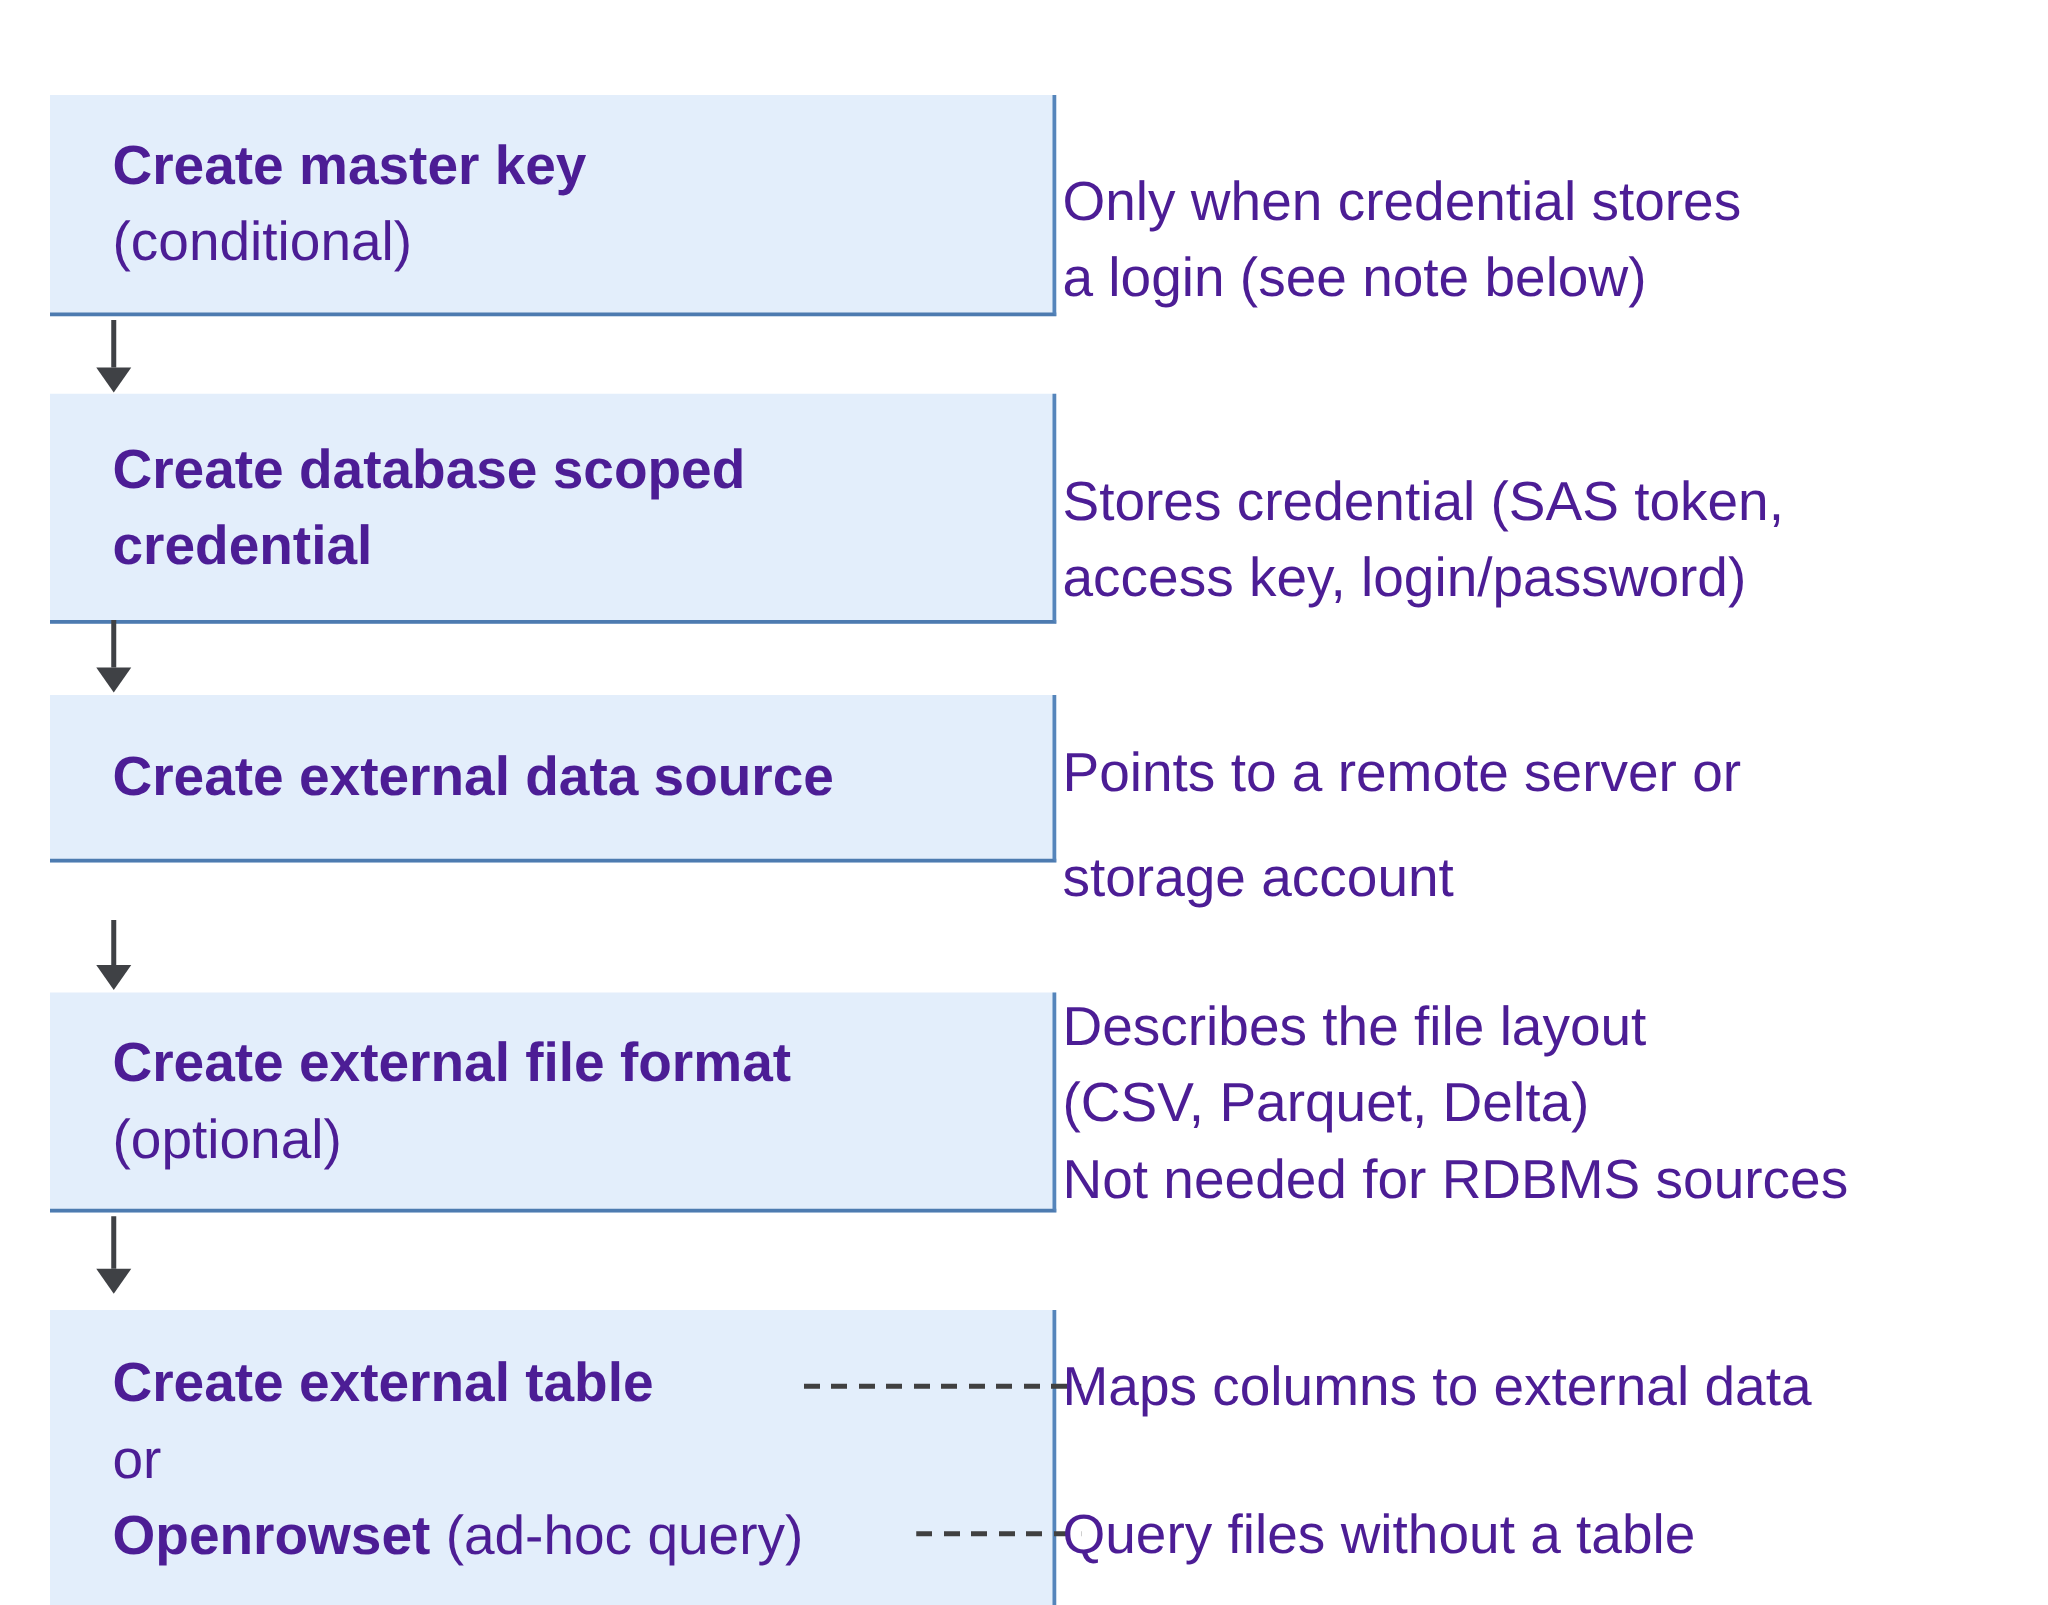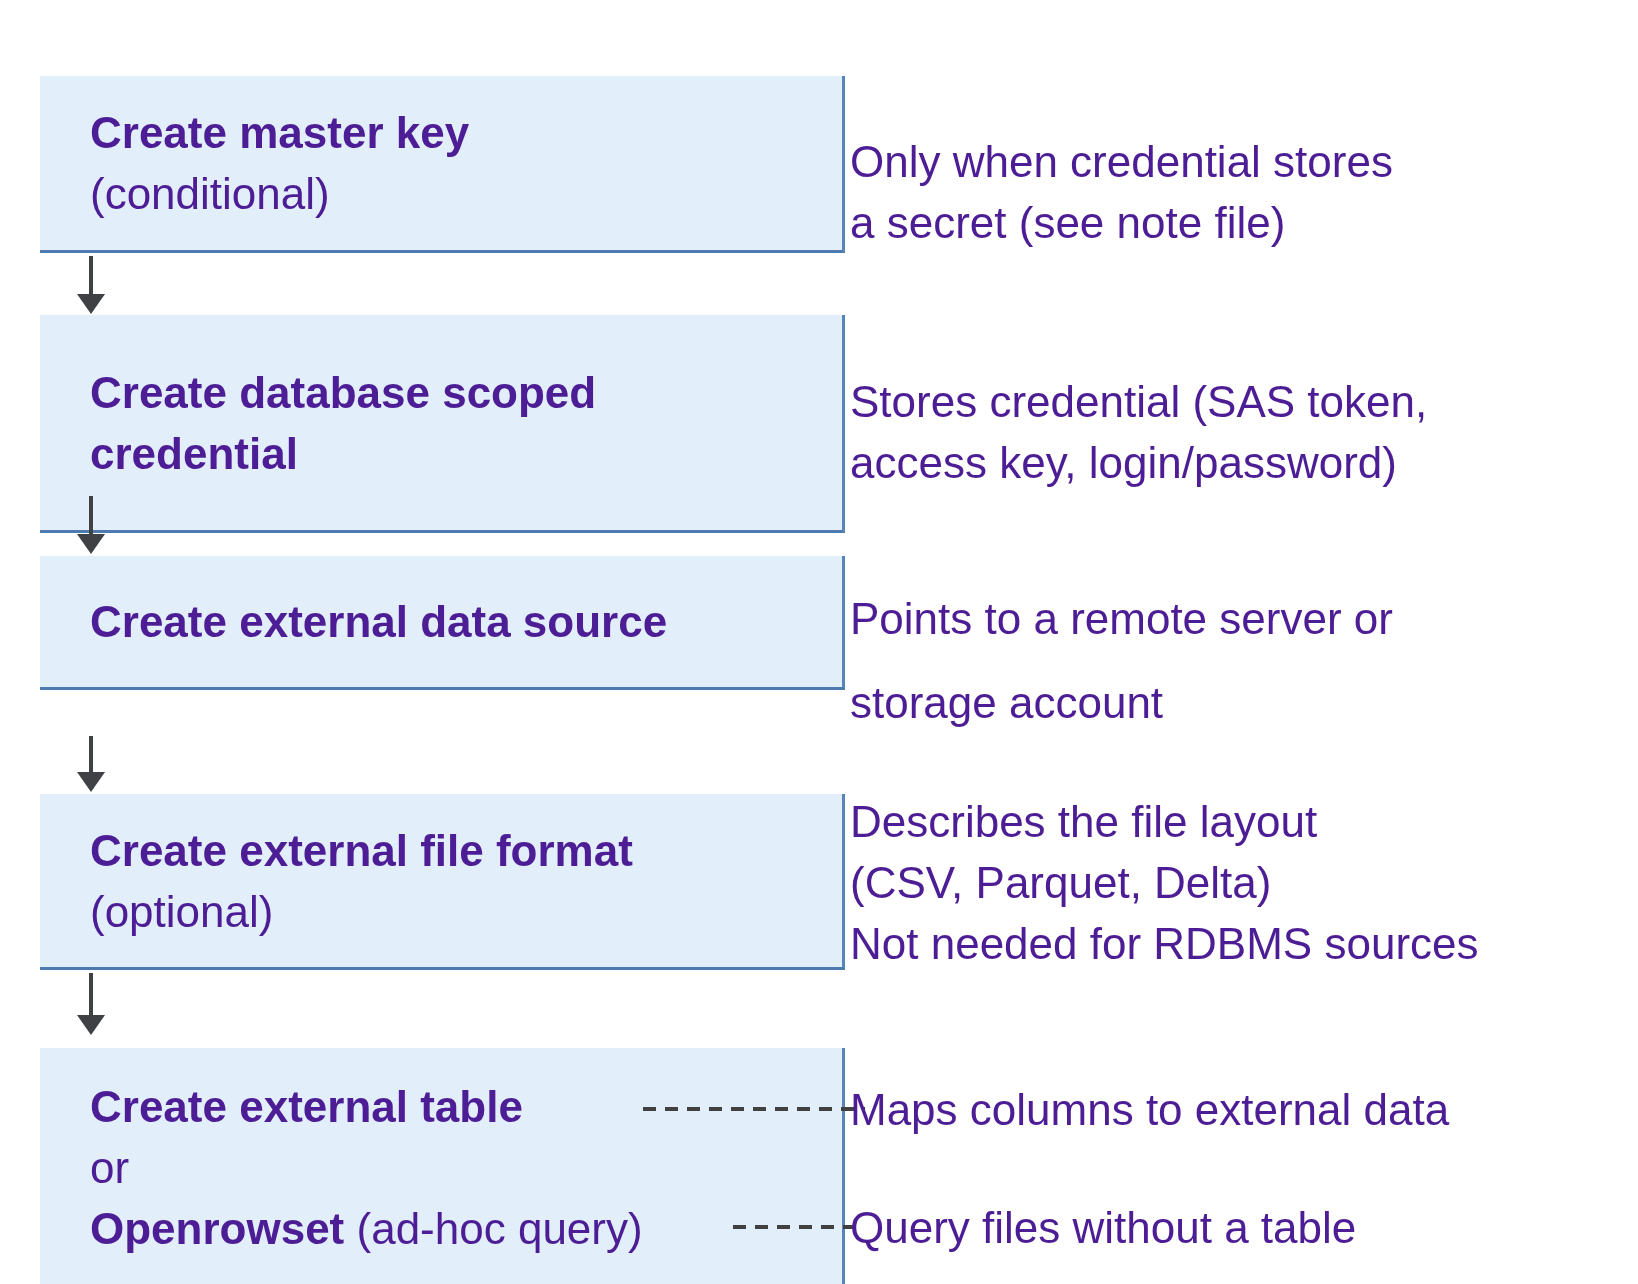--- a/index.html
+++ b/index.html
@@ -61,21 +61,21 @@
     border-right: 14px solid transparent;
     border-top: 20px solid #3f4145;
   }
   .connector {
     position: absolute;
     height: 4px;
     background: repeating-linear-gradient(90deg, #404040 0 13px, transparent 13px 22px);
   }
   
   .box1 { top: 36px;   height: 177px; }
-  .box2 { top: 275px;  height: 218px; }
+  .box2 { top: 275px;  height: 184px; }
   .box3 { top: 516px;  height: 134px; }
   .box4 { top: 754px;  height: 176px; }
   .box5 { top: 1008px; height: 242px; }
   .arrow1 { top: 216px; height: 58px; }
   .arrow2 { top: 456px; height: 58px; }
   .arrow3 { top: 696px; height: 56px; }
   .arrow4 { top: 933px; height: 62px; }
   .note1 { top: 36px;   height: 177px; }
   .note2 { top: 275px;  height: 178px; }
   .note3 { top: 516px;  height: 177px; gap: 23px; }
@@ -133,21 +133,21 @@
     <div class="line"><span class="bold">Create external table</span></div>
     <div class="line"><span>or</span></div>
     <div class="line"><span class="bold">Openrowset</span><span> (ad-hoc query)</span></div>
   </div>
 
   <div class="connector connector1"></div>
   <div class="connector connector2"></div>
 
   <div class="note note1">
     <div class="line">Only when credential stores</div>
-    <div class="line">a secret (see note file)</div>
+    <div class="line">a login (see note below)</div>
   </div>
 
   <div class="note note2">
     <div class="line">Stores credential (SAS token,</div>
     <div class="line">access key, login/password)</div>
   </div>
 
   <div class="note note3">
     <div class="line">Points to a remote server or</div>
     <div class="line">storage account</div>

